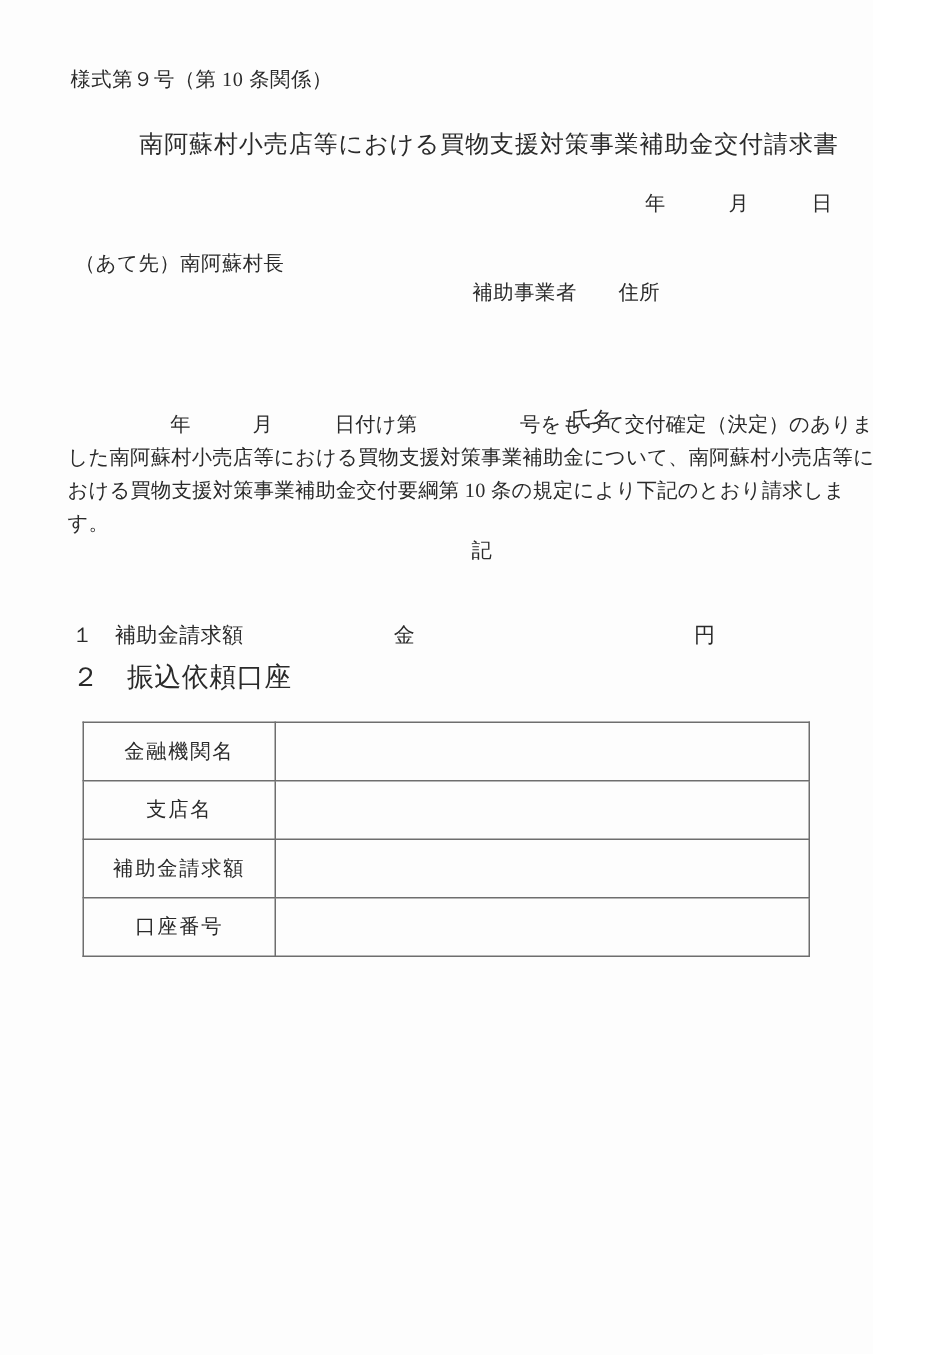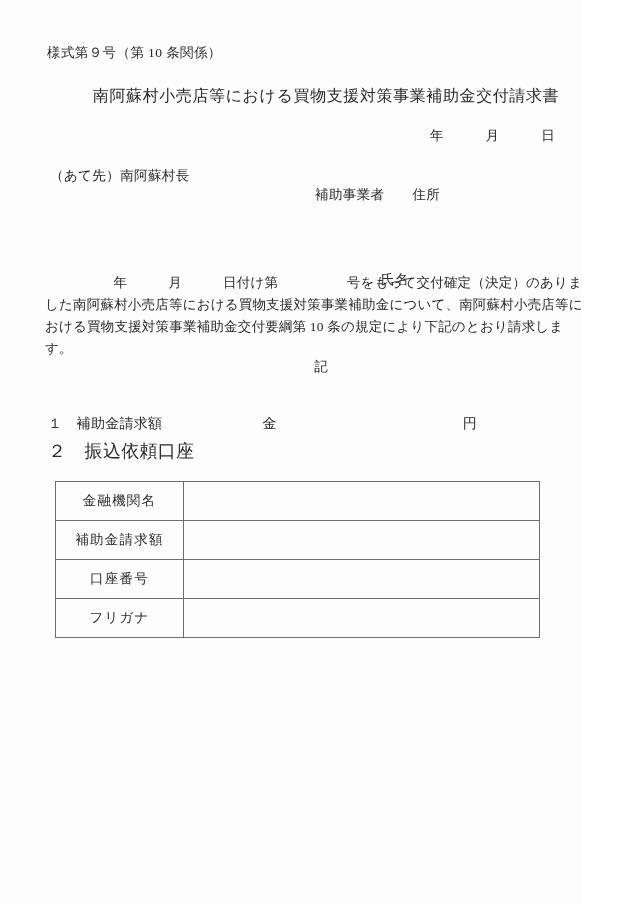--- a/index.html
+++ b/index.html
@@ -160,27 +160,27 @@
 
   <div class="abs item-2">２　振込依頼口座</div>
 
   <table class="abs account-table">
     <tbody>
       <tr>
         <td class="label-cell">金融機関名</td>
         <td class="value-cell"></td>
       </tr>
       <tr>
+        <td class="label-cell">支店名</td>
+        <td class="value-cell"></td>
+      </tr>
+      <tr>
         <td class="label-cell">補助金請求額</td>
         <td class="value-cell"></td>
       </tr>
       <tr>
         <td class="label-cell">口座番号</td>
-        <td class="value-cell"></td>
-      </tr>
-      <tr>
-        <td class="label-cell">フリガナ</td>
         <td class="value-cell"></td>
       </tr>
     </tbody>
   </table>
 
 </div>
 
 </body></html>

